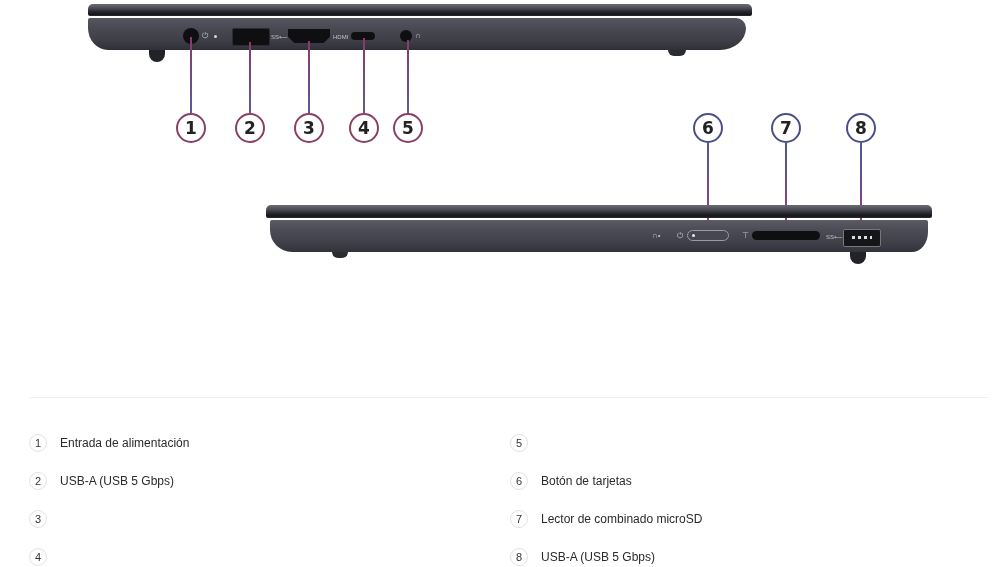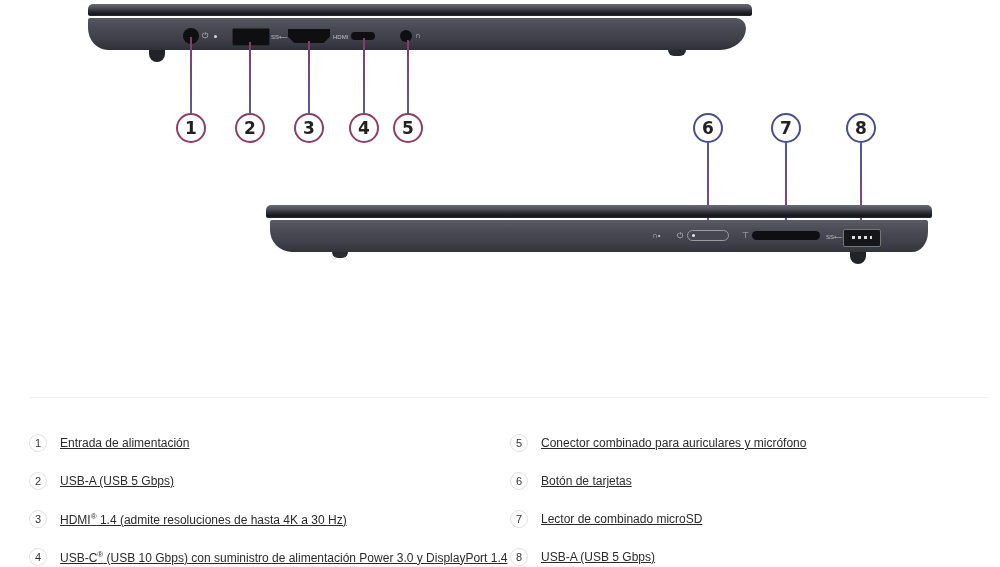--- a/index.html
+++ b/index.html
@@ -23,21 +23,21 @@
              background:#fff; display:flex; align-items:center; justify-content:center;
              font-family:"DejaVu Sans", sans-serif; font-weight:bold; font-size:17px; color:#222; }
   .callout.top { border:2px solid #8a3f64; }
   .callout.bot { border:2px solid #4a4f8a; }
 
   .divider { position:absolute; left:30px; right:12px; top:397px; height:1px; background:#efefef; }
 
   .legend-item { position:absolute; display:flex; align-items:center; height:22px; }
   .legend-num { width:18px; height:18px; border:1px solid #e2e2e2; border-radius:50%; box-sizing:border-box;
                 display:flex; align-items:center; justify-content:center; font-size:11px; color:#333; background:#fff; }
-  .legend-text { margin-left:13px; font-size:12px; color:#2a2a2a; white-space:nowrap;text-decoration:underline; }
+  .legend-text { margin-left:13px; font-size:12px; color:#2a2a2a; white-space:nowrap; }
   .legend-text sup { font-size:8px; }
 </style>
 </head>
 <body>
 
 <div class="laptop" style="left:88px; top:4px; width:664px; height:48px;">
   <div class="lid"></div>
   <div class="base" style="top:14px; height:32px; border-radius:2px 10px 26px 20px / 2px 10px 22px 22px; right:6px;"></div>
   <div class="foot big" style="left:61px; top:46px;"></div>
   <div class="foot" style="left:580px; top:46px; width:18px; height:6px;"></div>
@@ -101,30 +101,27 @@
 <div class="legend-item" style="left:29px; top:432px;">
   <span class="legend-num">1</span>
   <span class="legend-text"><span>Entrada de alimentación</span></span>
 </div>
 <div class="legend-item" style="left:29px; top:470px;">
   <span class="legend-num">2</span>
   <span class="legend-text"><span>USB-A (USB 5 Gbps)</span></span>
 </div>
 <div class="legend-item" style="left:29px; top:508px;">
   <span class="legend-num">3</span>
-  <span class="legend-text"><span>HDMI</span><sup>®</sup><span> 1.4 (admite resoluciones de hasta 4K a 30 Hz)</span></span>
 </div>
 <div class="legend-item" style="left:29px; top:546px;">
   <span class="legend-num">4</span>
-  <span class="legend-text"><span>USB-C</span><sup>®</sup><span> (USB 10 Gbps) con suministro de alimentación Power 3.0 y DisplayPort 1.4</span></span>
 </div>
 
 <div class="legend-item" style="left:510px; top:432px;">
   <span class="legend-num">5</span>
-  <span class="legend-text"><span>Conector combinado para auriculares y micrófono</span></span>
 </div>
 <div class="legend-item" style="left:510px; top:470px;">
   <span class="legend-num">6</span>
   <span class="legend-text"><span>Botón de tarjetas</span></span>
 </div>
 <div class="legend-item" style="left:510px; top:508px;">
   <span class="legend-num">7</span>
   <span class="legend-text"><span>Lector de combinado microSD</span></span>
 </div>
 <div class="legend-item" style="left:510px; top:546px;">

